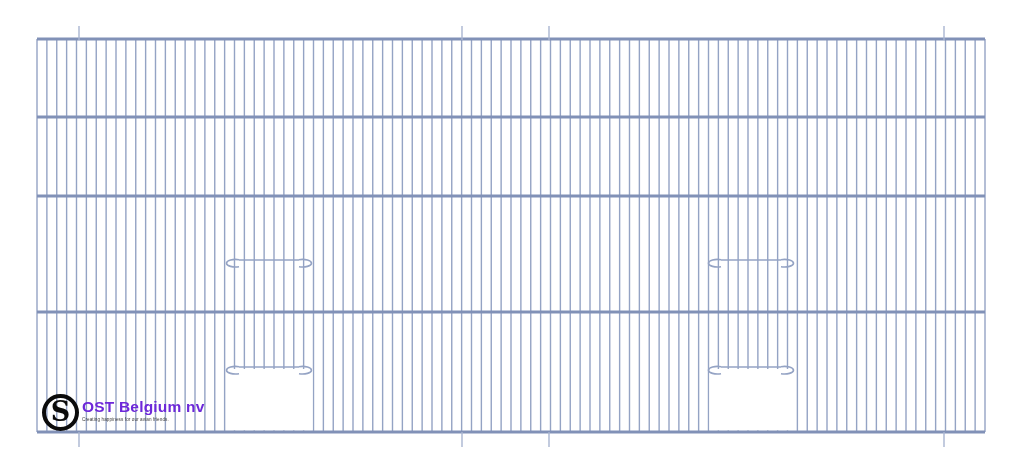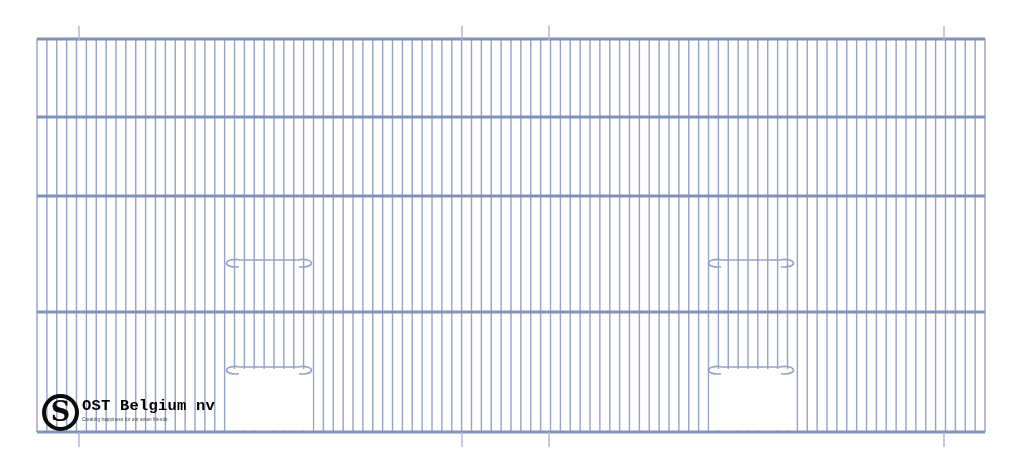--- a/index.html
+++ b/index.html
@@ -27,25 +27,25 @@
   .logo-monogram{
     font-family:"DejaVu Serif", serif;
     font-size:27px;
     font-weight:700;
     color:#0b0b0b;
     line-height:1;
     margin-top:-2px;
   }
   .logo-textblock{margin-left:3px;padding-top:5px;}
   .logo-company{
-    font-family:Liberation Mono, monospace;
+    font-family:Liberation Sans, sans-serif;
     font-weight:800;
     font-size:15.5px;
     letter-spacing:0.2px;
-    color:#000000;
+    color:#6d28d9;
     white-space:nowrap;
     line-height:1;
   }
   .logo-tagline{
     font-family:"Liberation Sans", sans-serif;
     font-size:4.6px;
     color:#3a3a3a;
     letter-spacing:0.1px;
     margin-top:2.5px;
     white-space:nowrap;

